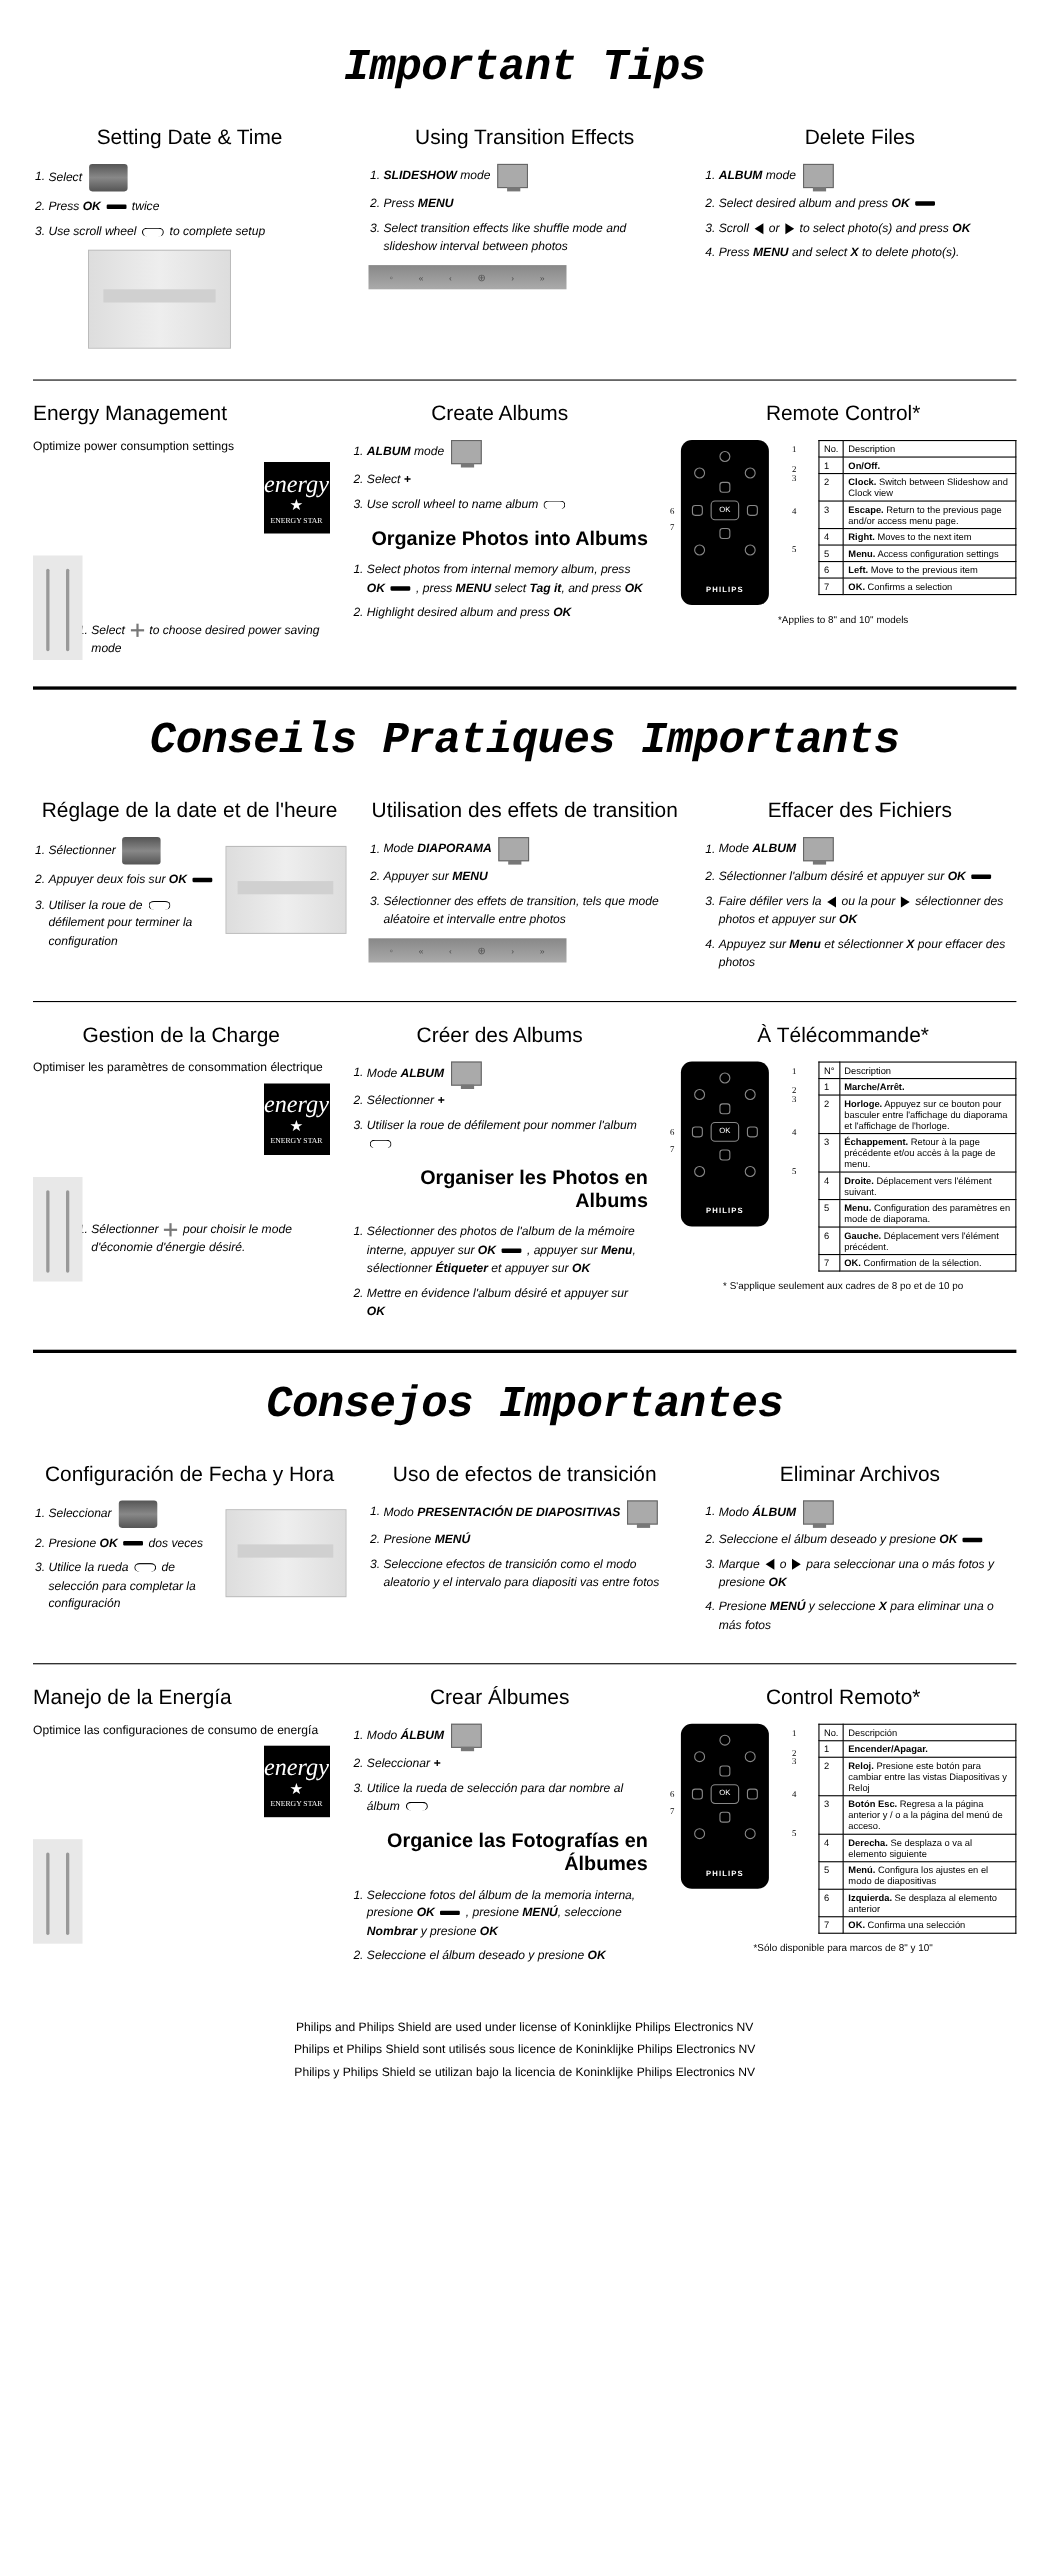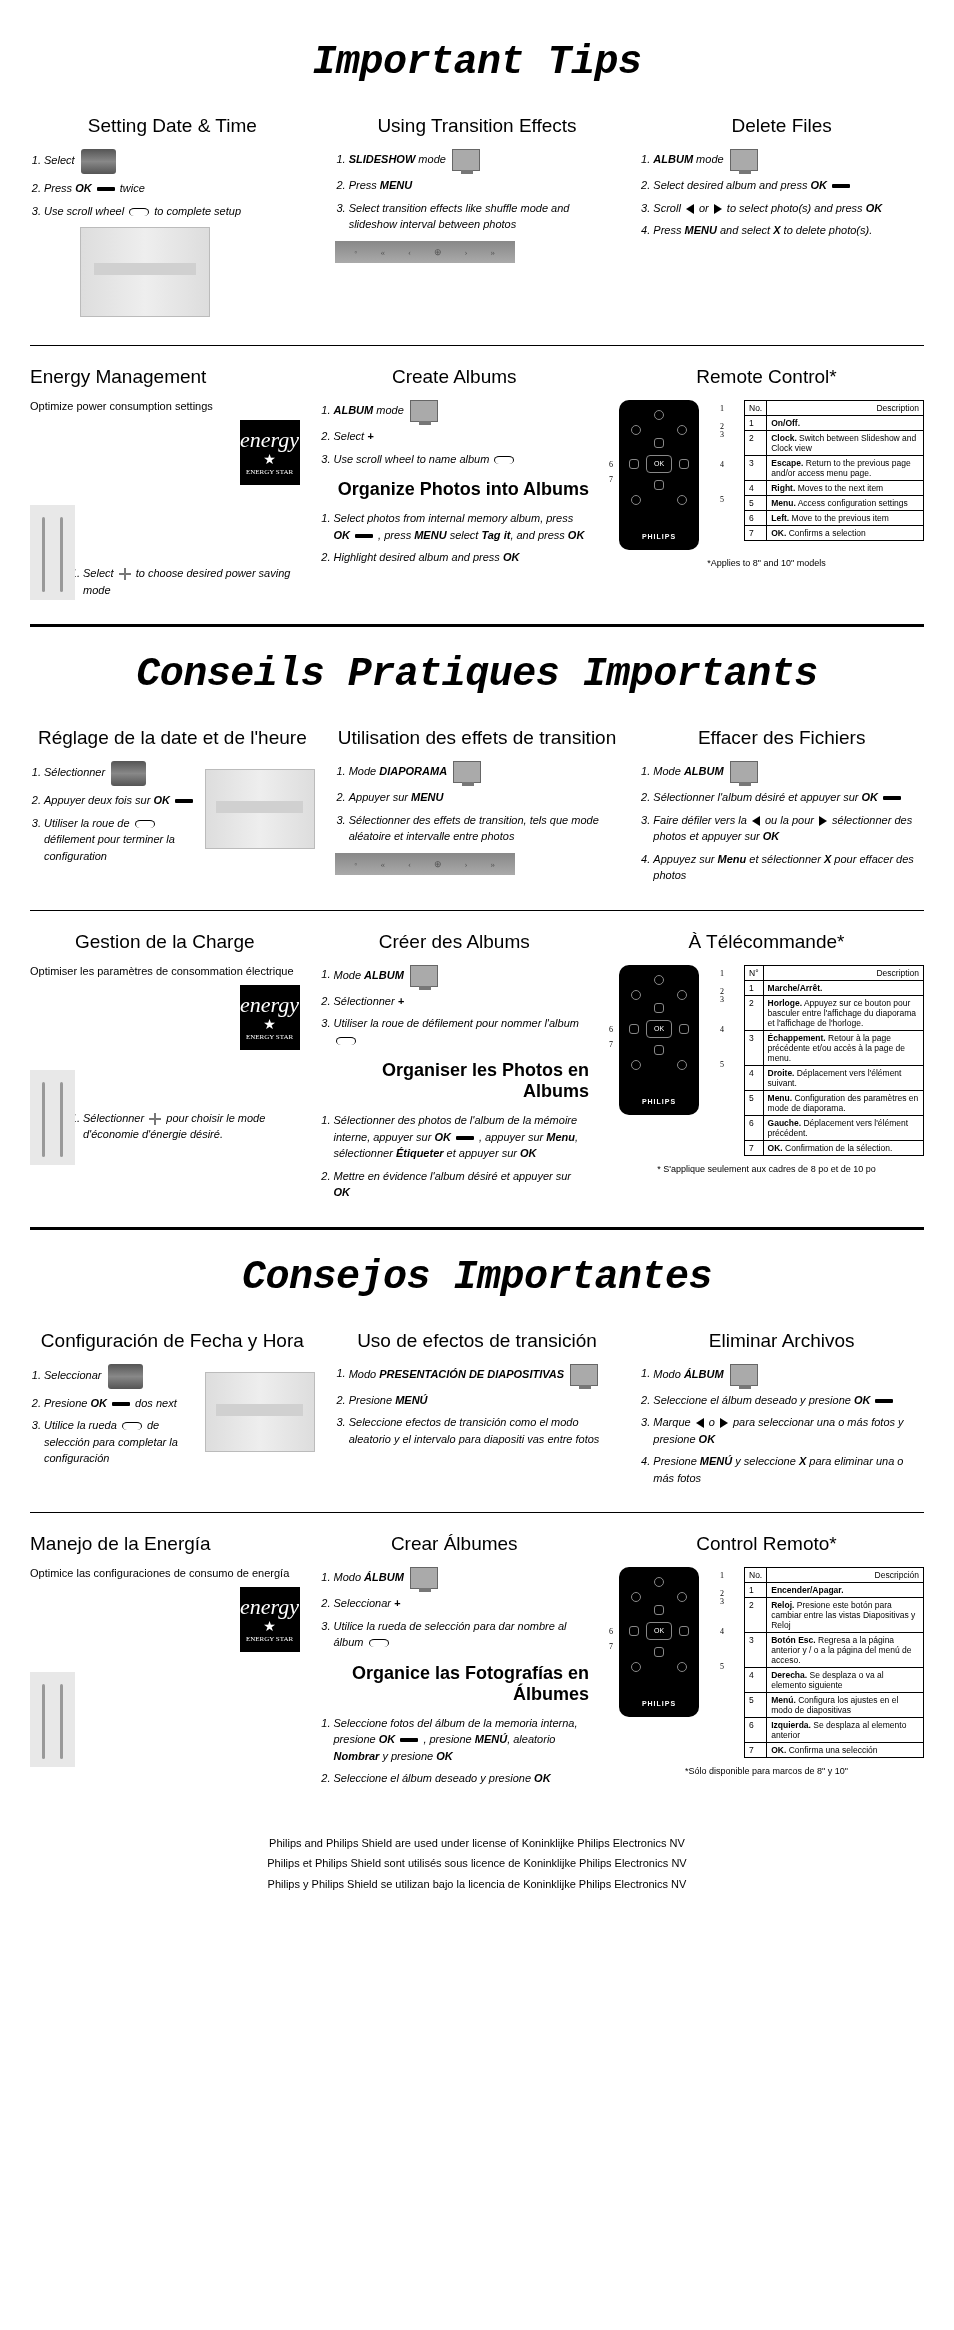--- a/index.html
+++ b/index.html
@@ -279,21 +279,20 @@
     width: 180px;
   }
   .rc-table td, .rc-table th {
     border: 1px solid #000;
     padding: 2px 4px;
     text-align: left;
     vertical-align: top;
   }
   .rc-table th {
     font-weight: normal;
-    text-align: right;
   }
   .rc-note {
     font-size: 9px;
     font-family: Arial, sans-serif;
     text-align: center;
     margin-top: 8px;
     clear: both;
   }
   .sub-heading {
     font-size: 18px;
@@ -598,21 +597,21 @@
 <hr class="thick">
 
 <h1 class="main-title">Consejos Importantes</h1>
 
 <div class="row">
   <div class="col">
     <h2 class="section-title">Configuración de Fecha y Hora</h2>
     <div class="flex-inline">
       <ol class="steps" style="flex:1">
         <li><span>Seleccionar</span> <span class="icon-img"></span></li>
-        <li><span>Presione </span><span class="bold">OK</span> <span class="icon-tool"></span><span> dos next</span></li>
+        <li><span>Presione </span><span class="bold">OK</span> <span class="icon-tool"></span><span> dos veces</span></li>
         <li><span>Utilice la rueda </span><span class="icon-wheel"></span><span> de selección para completar la configuración</span></li>
       </ol>
       <div class="photo-frame" style="width:110px;height:80px"></div>
     </div>
   </div>
   <div class="col">
     <h2 class="section-title">Uso de efectos de transición</h2>
     <ol class="steps">
       <li><span>Modo </span><span class="bold">PRESENTACIÓN DE DIAPOSITIVAS</span> <span class="icon-monitor"></span></li>
       <li><span>Presione </span><span class="bold">MENÚ</span></li>
@@ -646,21 +645,21 @@
   </div>
   <div class="col">
     <h2 class="section-title">Crear Álbumes</h2>
     <ol class="steps">
       <li><span>Modo </span><span class="bold">ÁLBUM</span> <span class="icon-monitor"></span></li>
       <li><span>Seleccionar </span><span class="bold">+</span></li>
       <li><span>Utilice la rueda de selección para dar nombre al álbum </span><span class="icon-wheel"></span></li>
     </ol>
     <h3 class="sub-heading">Organice las Fotografías en Álbumes</h3>
     <ol class="steps">
-      <li><span>Seleccione fotos del álbum de la memoria interna, presione </span><span class="bold">OK</span> <span class="icon-tool"></span><span> , presione </span><span class="bold">MENÚ</span><span>, aleatorio </span><span class="bold">Nombrar</span><span> y presione </span><span class="bold">OK</span></li>
+      <li><span>Seleccione fotos del álbum de la memoria interna, presione </span><span class="bold">OK</span> <span class="icon-tool"></span><span> , presione </span><span class="bold">MENÚ</span><span>, seleccione </span><span class="bold">Nombrar</span><span> y presione </span><span class="bold">OK</span></li>
       <li><span>Seleccione el álbum deseado y presione </span><span class="bold">OK</span></li>
     </ol>
   </div>
   <div class="col">
     <h2 class="section-title">Control Remoto*</h2>
     <div class="rc-wrap">
       <div style="position:relative;padding:0 15px 0 10px">
         <div class="remote">
           <div class="pbtn"></div>
           <div class="sbtn tl"></div>

